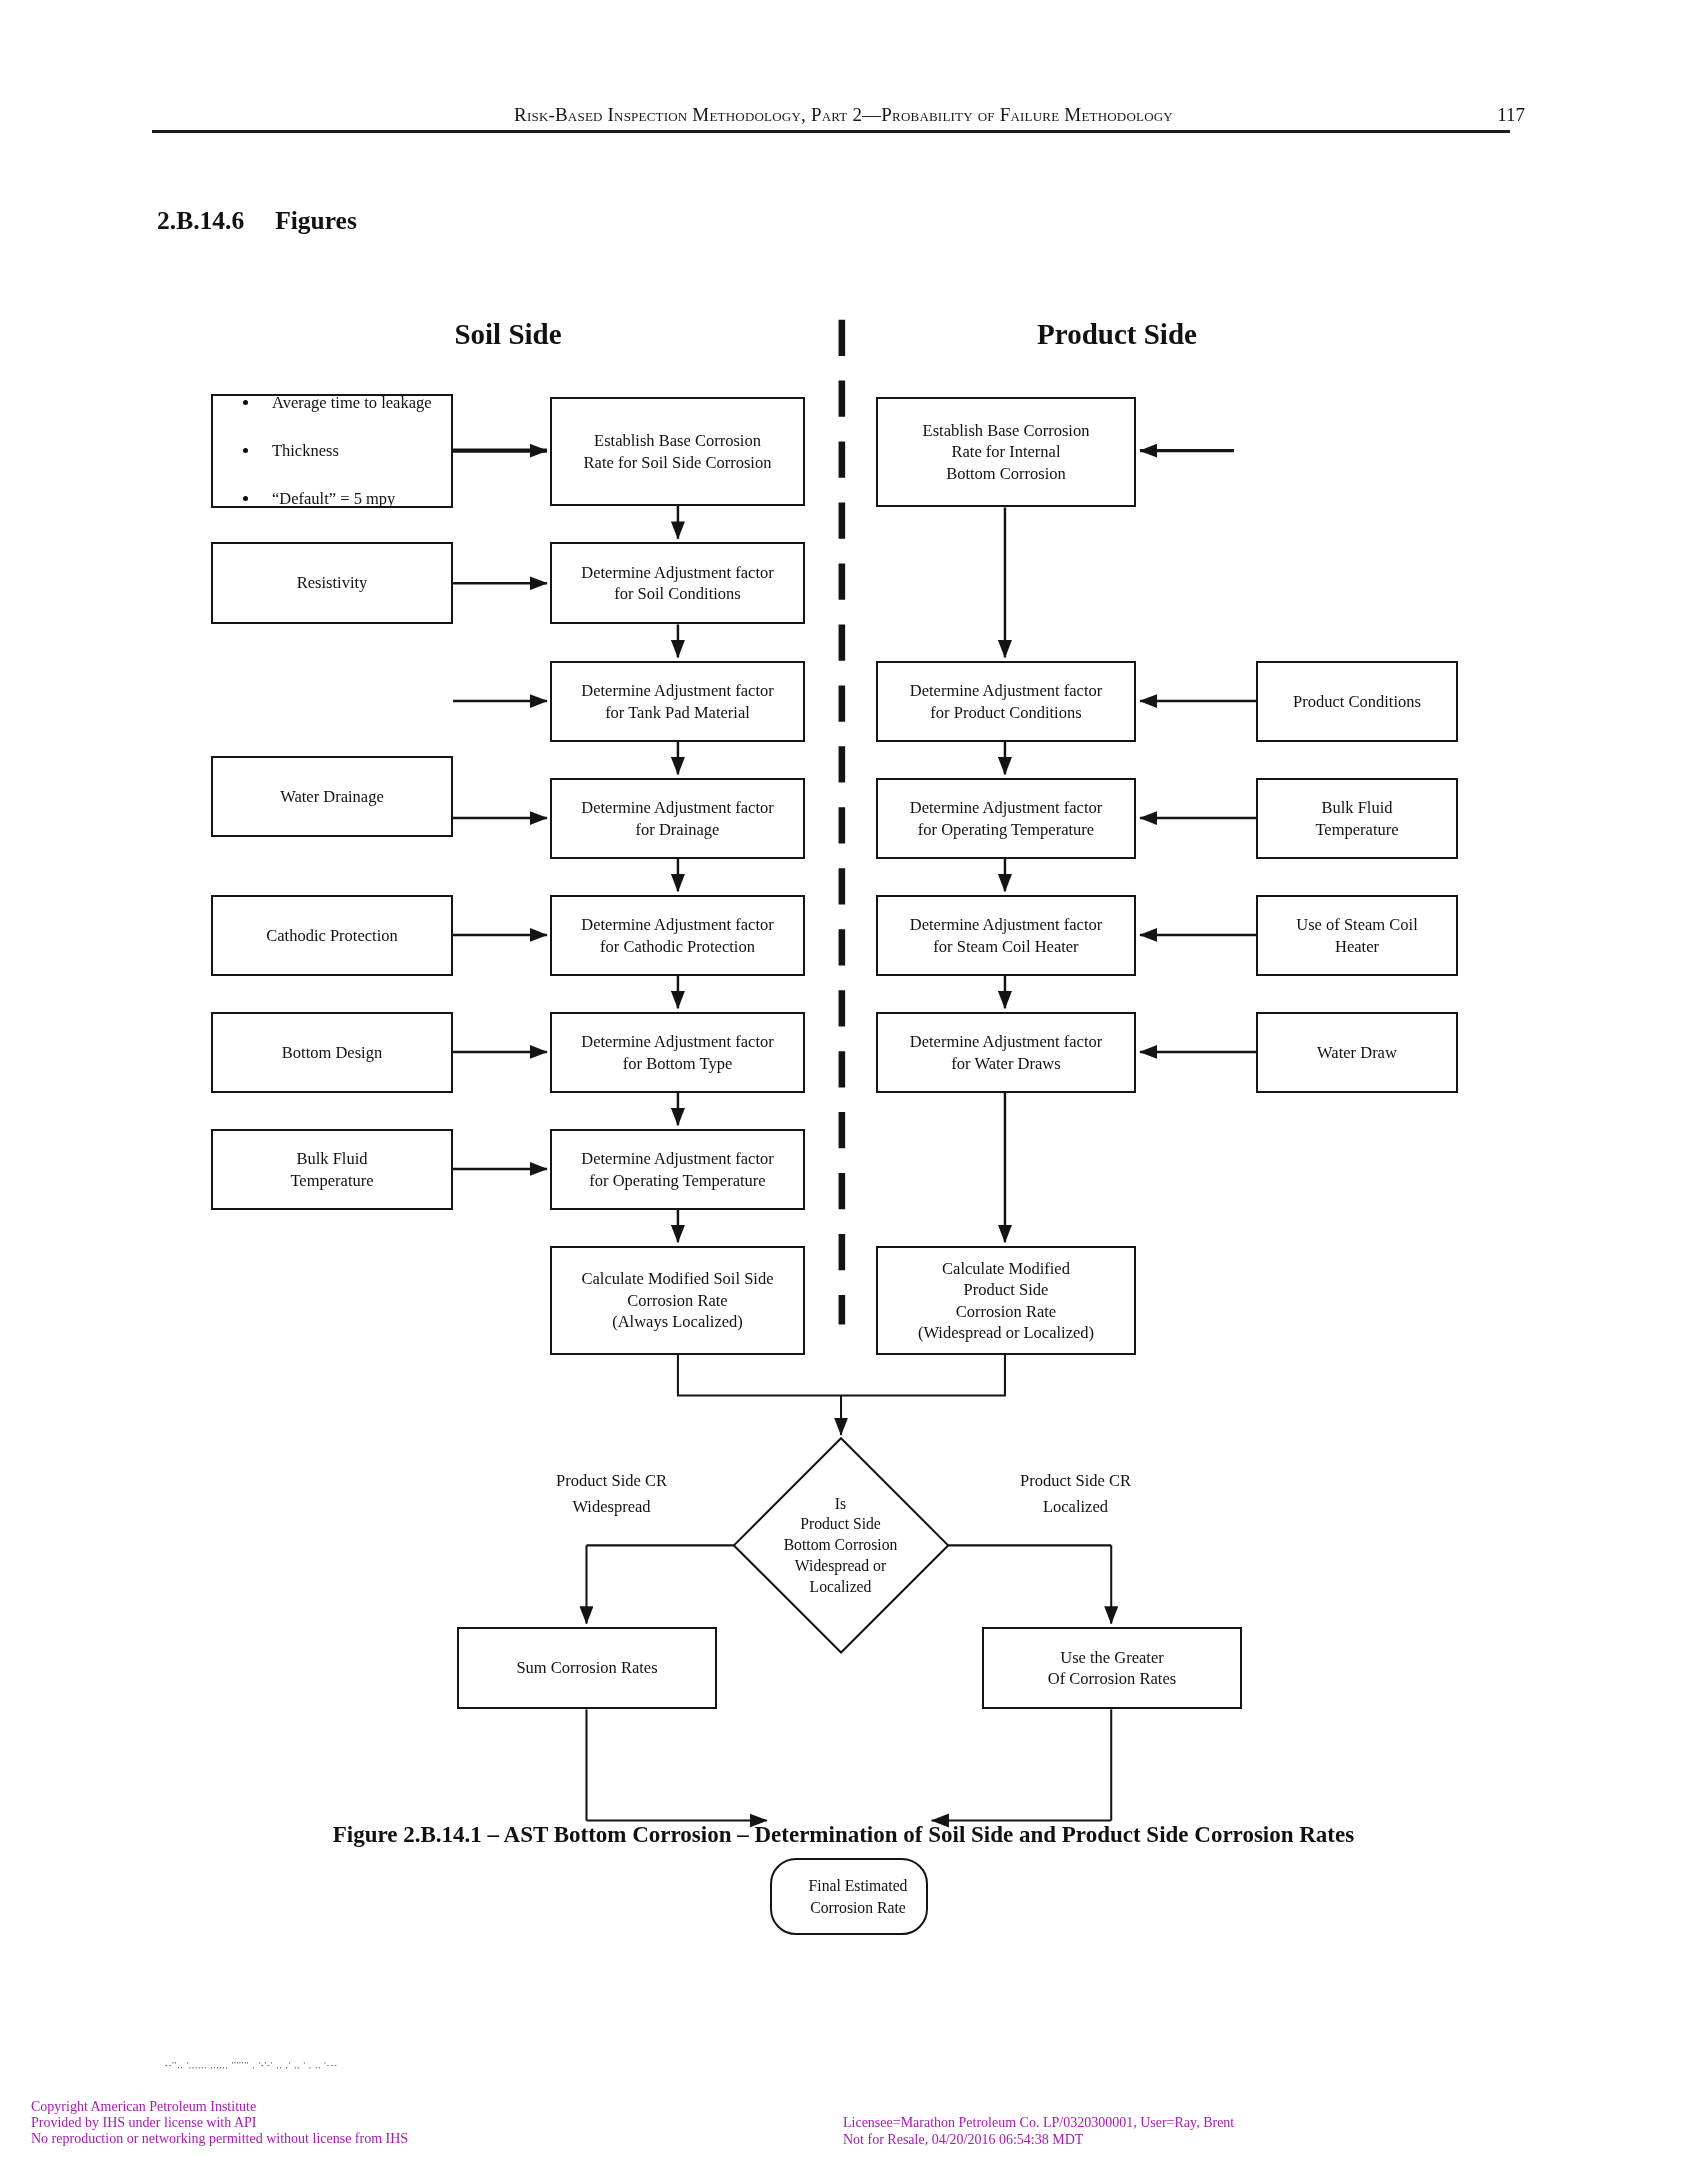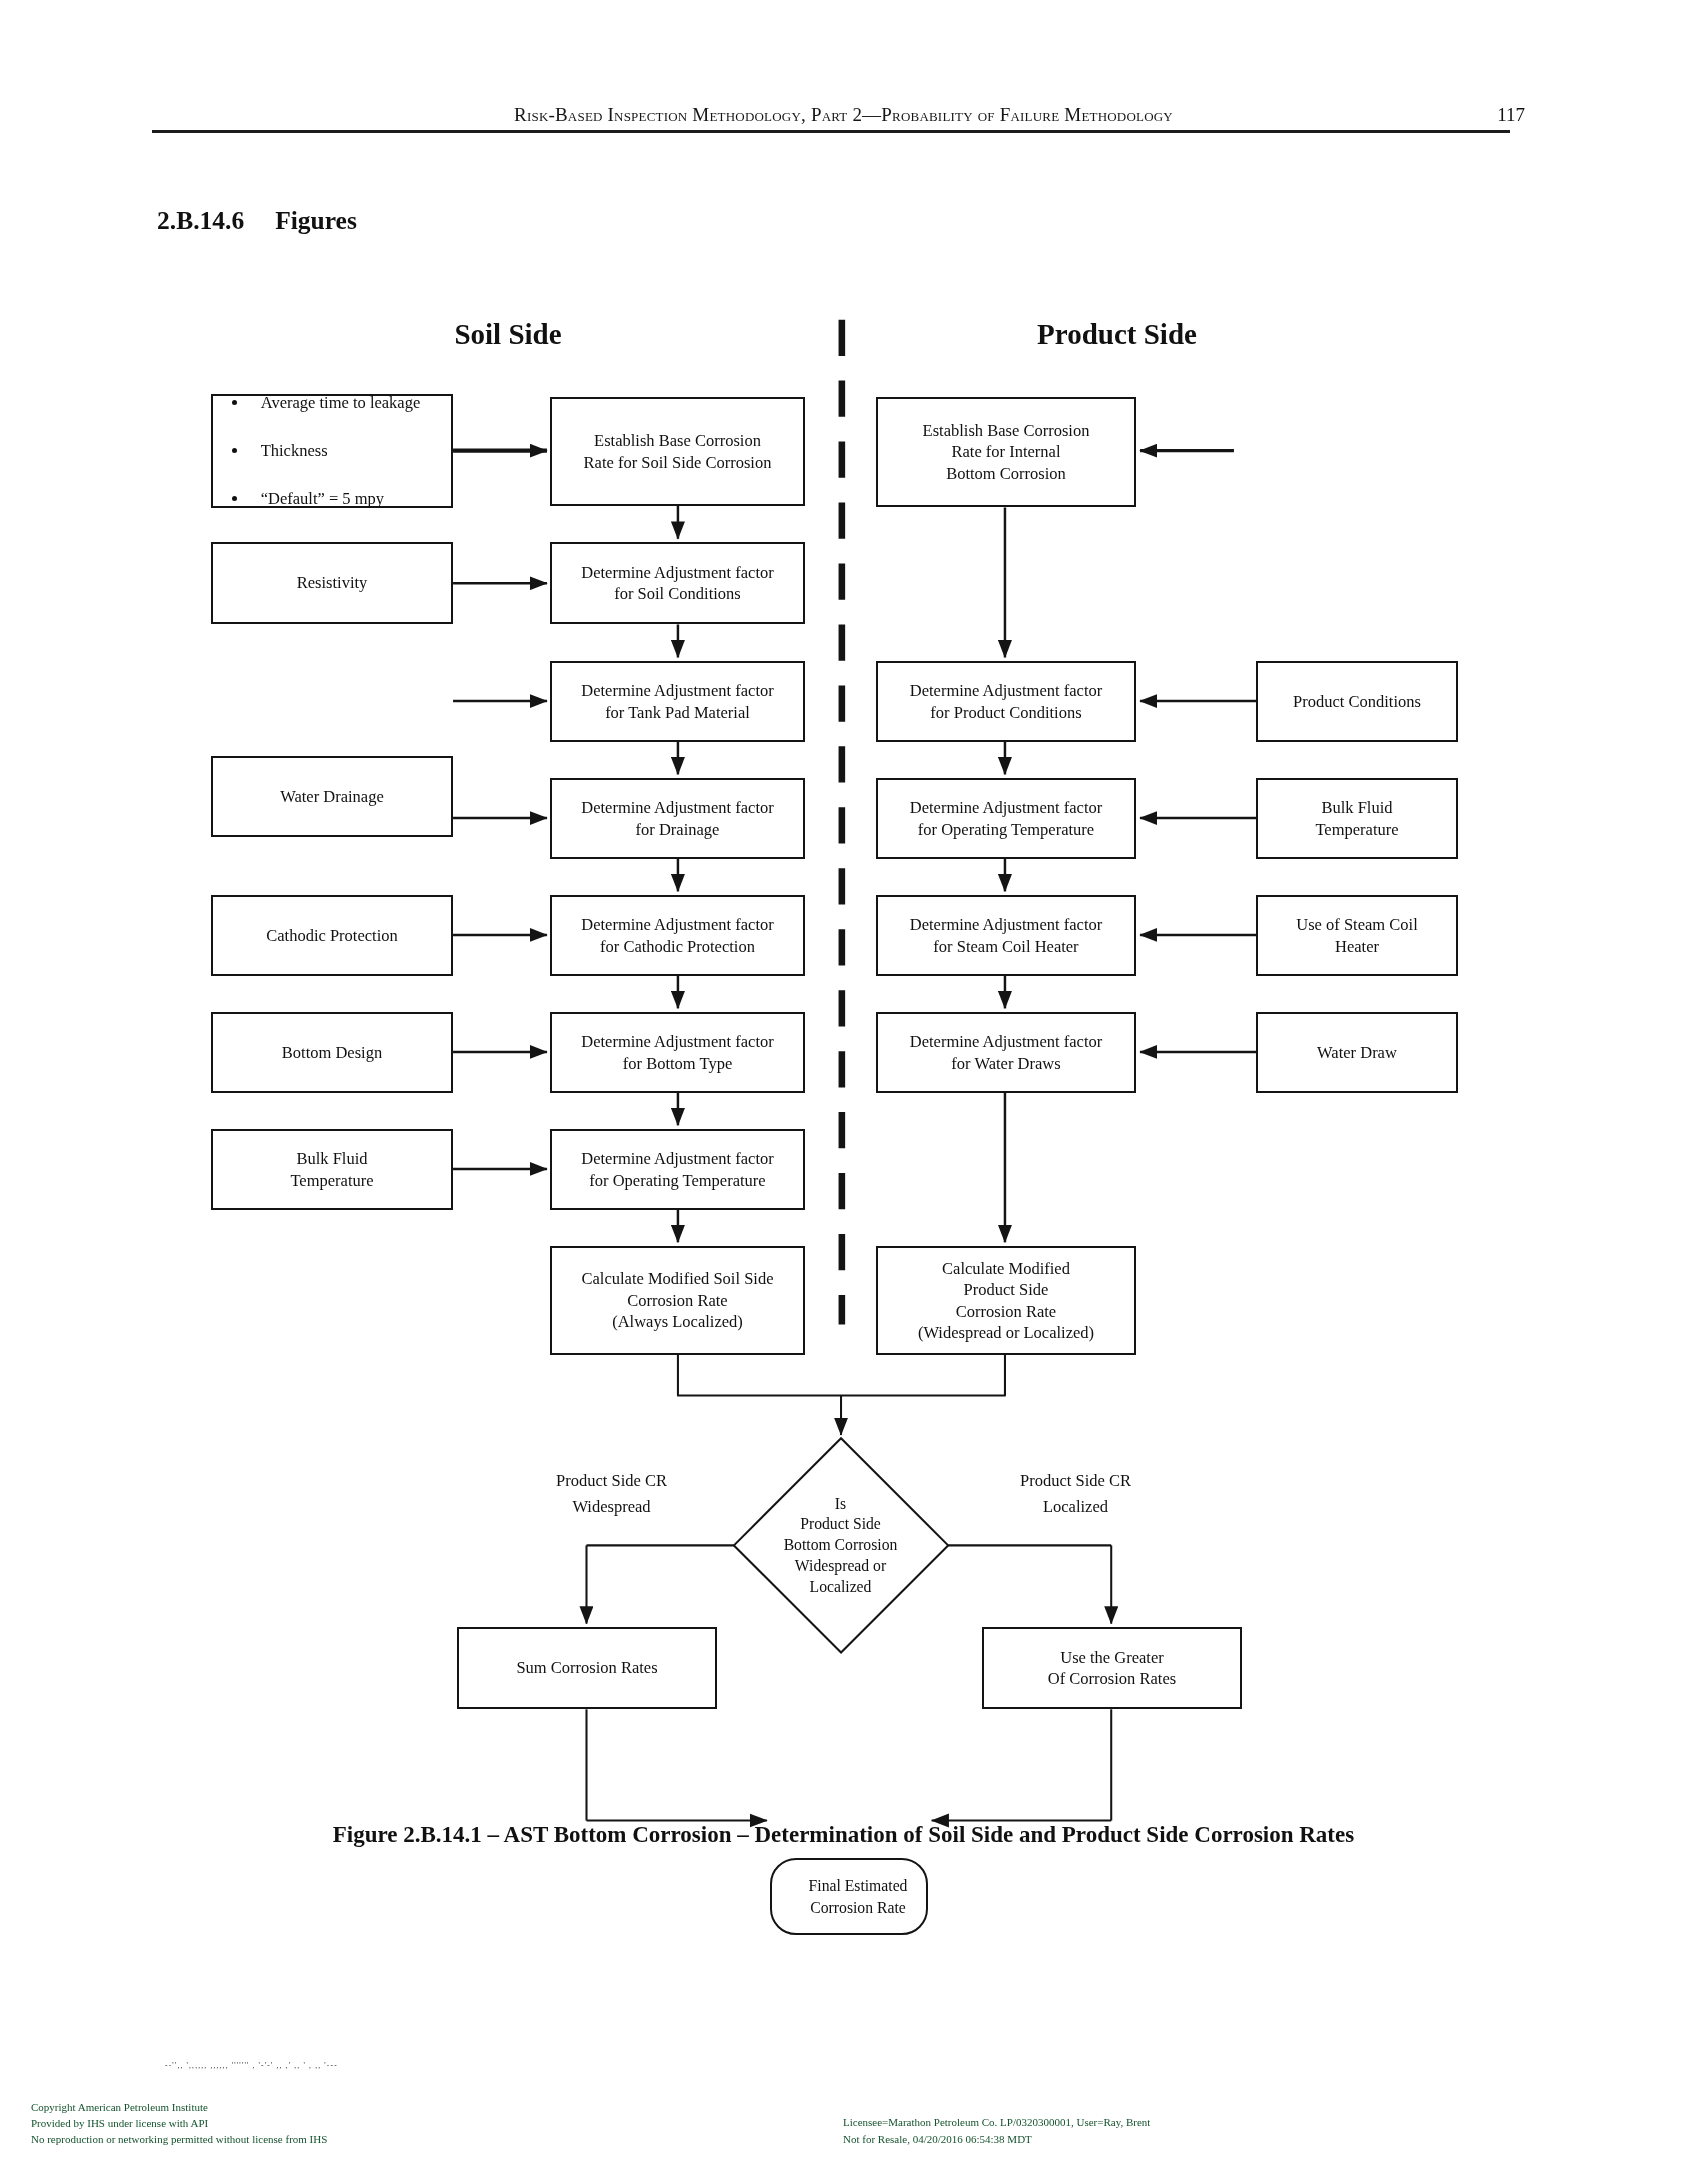--- a/index.html
+++ b/index.html
@@ -19,40 +19,40 @@
   .section-heading { position:absolute; left:157px; top:206px; font-size:25.5px; font-weight:bold; }
   .section-heading .num { margin-right:31px; }
 
   .col-title { position:absolute; top:318px; width:330px; text-align:center; font-size:29px; font-weight:bold; }
 
   .box {
     position:absolute; box-sizing:border-box; border:2.5px solid #141414; background:#fff;
     display:flex; align-items:center; justify-content:center; text-align:center;
     font-size:16.5px; line-height:1.3; white-space:pre-line; padding:3.3px 6.6px;
   }
-  .bullets { justify-content:flex-start; align-items:center; text-align:left; padding:5px 8.2px; }
+  .bullets { justify-content:center; align-items:center; text-align:left; padding:5px 8.2px; }
   .bullets ul { margin:0; padding-left:28px; }
   .bullets li { margin:2.5px 0; padding-left:11.5px; white-space:normal; }
   .label {
     position:absolute; text-align:center; font-size:16.5px; line-height:1.55;
     white-space:pre-line;
   }
   .terminal {
     position:absolute; box-sizing:border-box; border:2.5px solid #141414; border-radius:26px;
     background:#fff; display:flex; align-items:center; justify-content:center; text-align:center;
     font-size:15.7px; line-height:1.35; white-space:pre-line;
   }
   .diamond-text {
     position:absolute; left:746px; top:1488px; width:189px; height:115px;
     display:flex; align-items:center; justify-content:center; text-align:center;
     font-size:15.7px; line-height:1.32; white-space:pre-line;
   }
   .caption { position:absolute; left:0; top:1822px; width:1687px; text-align:center; font-size:23px; font-weight:bold; }
   .smudge { position:absolute; left:165px; top:2061px; font-size:7.4px; letter-spacing:1.2px; color:#2a2a2a; white-space:nowrap; }
-  .foot { position:absolute; font-size:11px; line-height:16px; color:#14532d; }
+  .foot { position:absolute; font-size:14px; line-height:16px; color:#a21caf; }
   .foot div { white-space:nowrap; }
   .foot-left { left:31px; top:2099px; }
   .foot-right { left:843px; top:2114px; line-height:17.3px; }
 </style>
 </head>
 <body>
 
 <div class="page">
 
   <div class="hdr-title">Risk-Based Inspection Methodology, Part 2—Probability of Failure Methodology</div>

